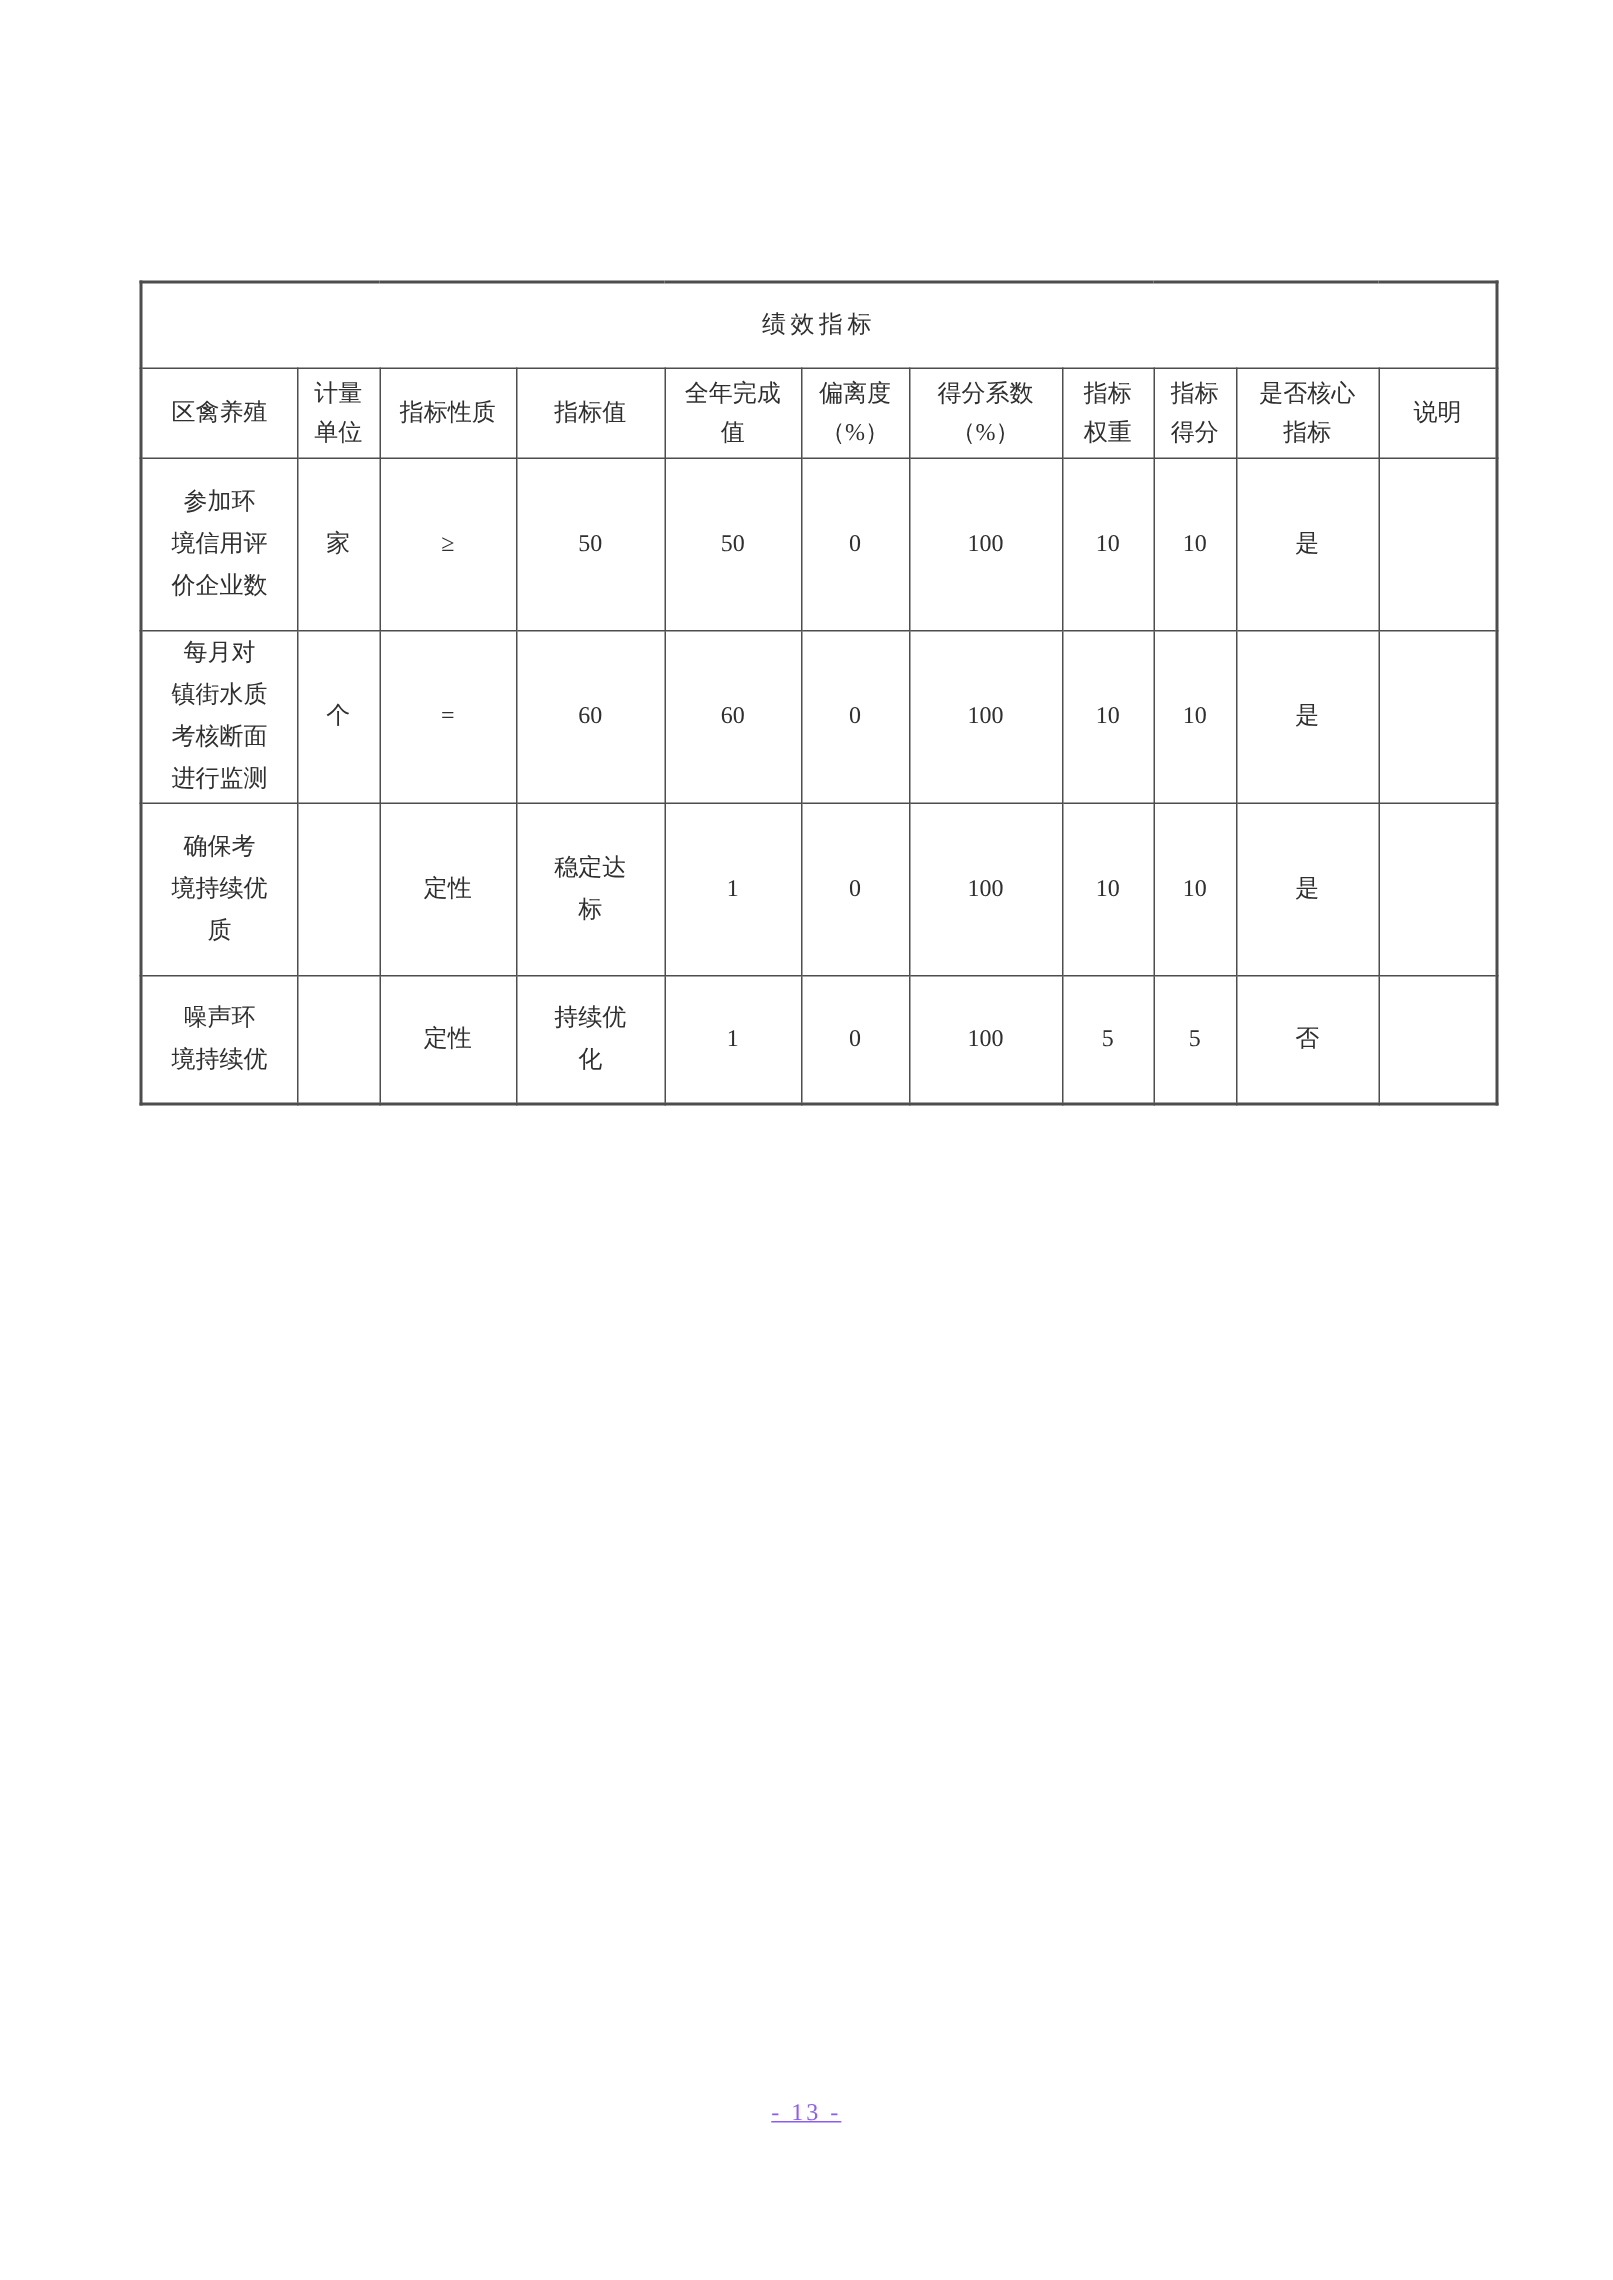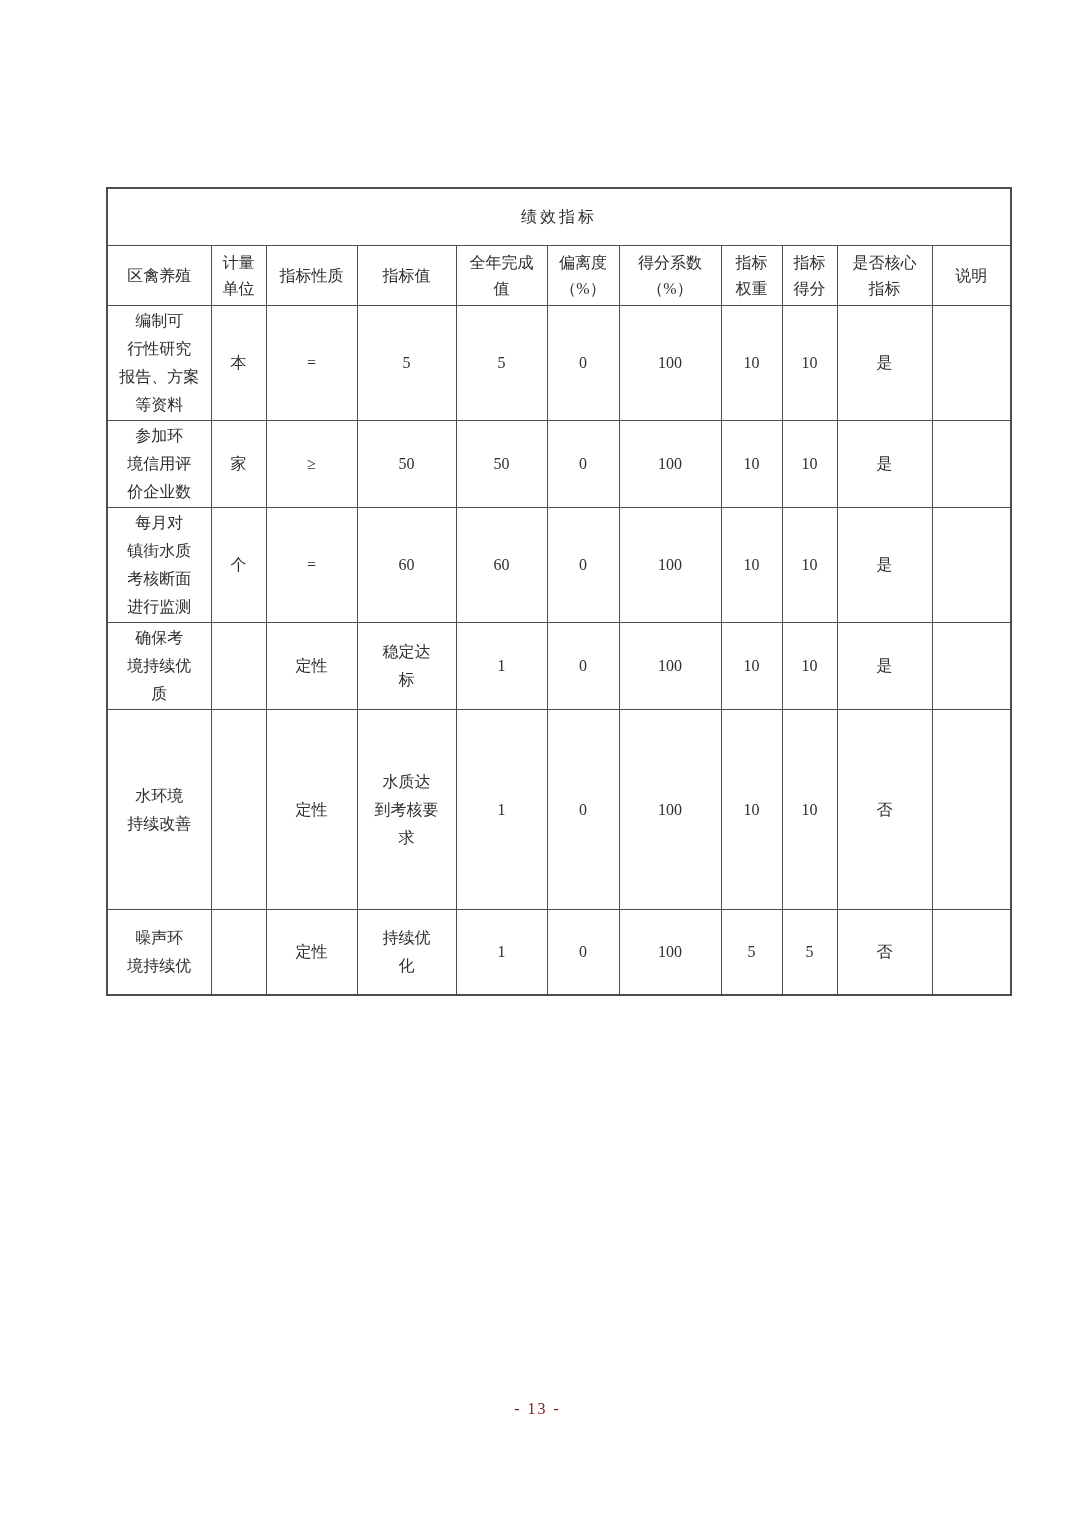--- a/index.html
+++ b/index.html
@@ -15,21 +15,21 @@
   }
   .sheet {
     position: relative;
     width: 1075px;
     height: 1520px;
     background: #ffffff;
     overflow: hidden;
   }
   table.perf {
     position: absolute;
-    left: 106px;
+    left: 93px;
     top: 187px;
     width: 904px;
     border-collapse: collapse;
     table-layout: fixed;
     border: 2px solid #4d4d4d;
   }
   table.perf td, table.perf th {
     border: 1.5px solid #4d4d4d;
     text-align: center;
     vertical-align: middle;
@@ -61,21 +61,22 @@
   tbody tr:nth-child(9)  { height: 83px; }
   tbody tr:nth-child(10) { height: 59px; margin-top: 12px; }
   .page-number {
     position: absolute;
     top: 1400px;
     left: 0;
     width: 1075px;
     text-align: center;
     font-size: 16px;
     letter-spacing: 2px;
-    color: #7f1d1d;
+    color: #8b5cf6;
+    text-decoration: underline;
   }
 </style>
 </head>
 <body>
 
 <div class="sheet">
 
   <table class="perf">
     <colgroup>
       <col style="width:104px">
@@ -110,36 +111,20 @@
 权重</th>
         <th>指标
 得分</th>
         <th>是否核心
 指标</th>
         <th>说明</th>
       </tr>
     </thead>
     <tbody>
         <tr>
-          <td>编制可
-行性研究
-报告、方案
-等资料</td>
-          <td>本</td>
-          <td>=</td>
-          <td>5</td>
-          <td>5</td>
-          <td>0</td>
-          <td>100</td>
-          <td>10</td>
-          <td>10</td>
-          <td>是</td>
-          <td></td>
-        </tr>
-        <tr>
           <td>参加环
 境信用评
 价企业数</td>
           <td>家</td>
           <td>≥</td>
           <td>50</td>
           <td>50</td>
           <td>0</td>
           <td>100</td>
           <td>10</td>
@@ -173,36 +158,20 @@
 标</td>
           <td>1</td>
           <td>0</td>
           <td>100</td>
           <td>10</td>
           <td>10</td>
           <td>是</td>
           <td></td>
         </tr>
         <tr>
-          <td>水环境
-持续改善</td>
-          <td></td>
-          <td>定性</td>
-          <td>水质达
-到考核要
-求</td>
-          <td>1</td>
-          <td>0</td>
-          <td>100</td>
-          <td>10</td>
-          <td>10</td>
-          <td>否</td>
-          <td></td>
-        </tr>
-        <tr>
           <td>噪声环
 境持续优</td>
           <td></td>
           <td>定性</td>
           <td>持续优
 化</td>
           <td>1</td>
           <td>0</td>
           <td>100</td>
           <td>5</td>

